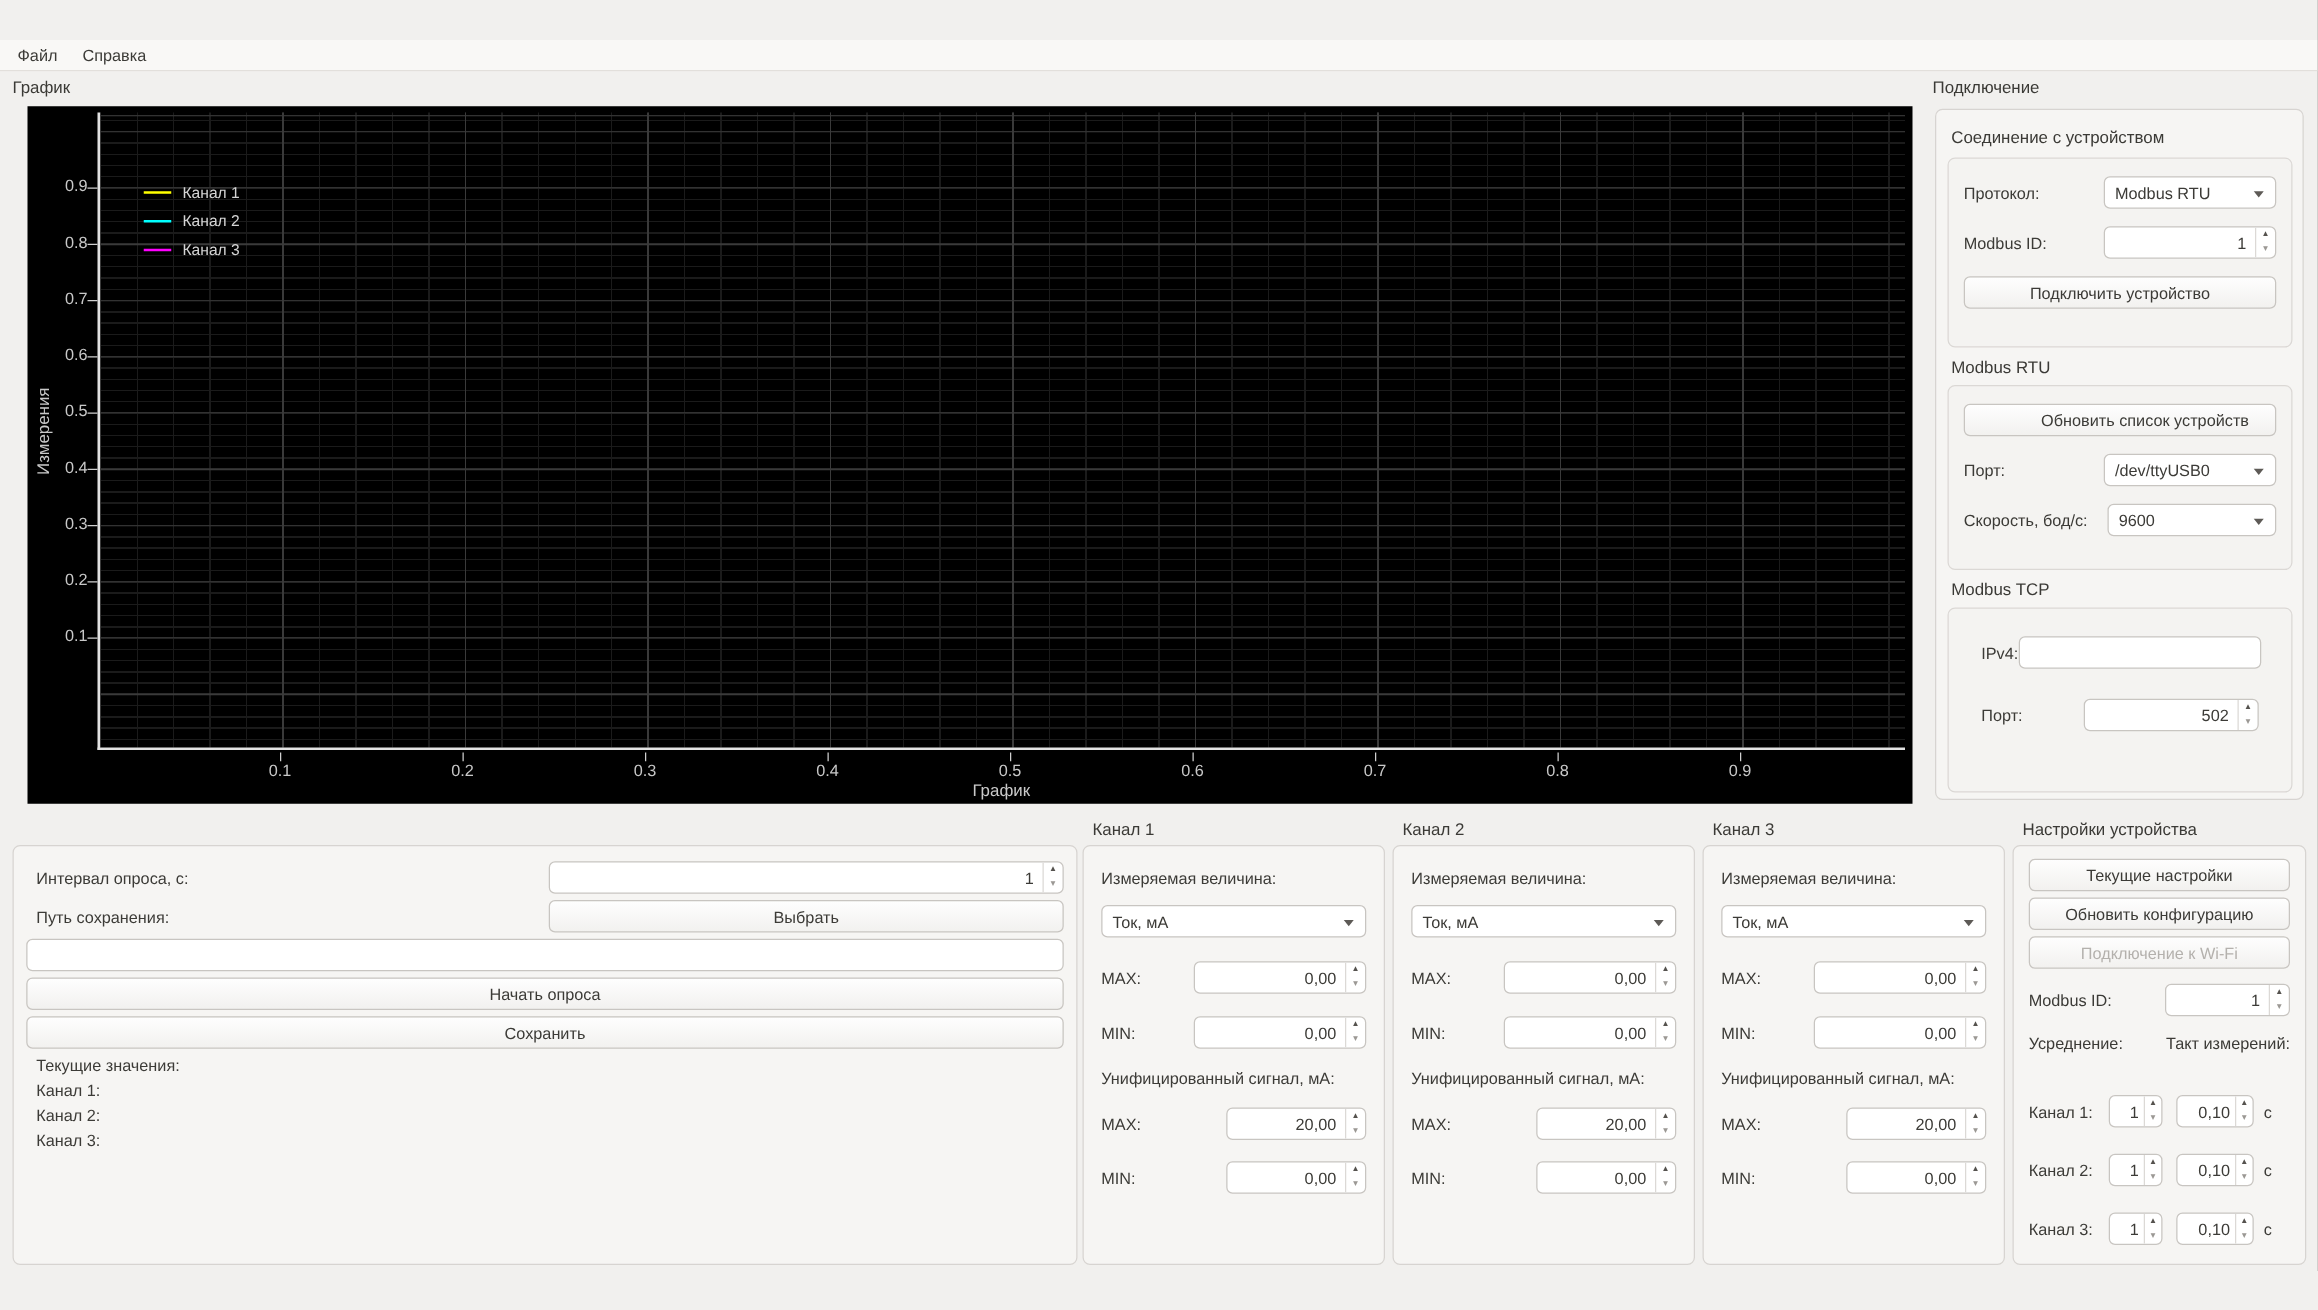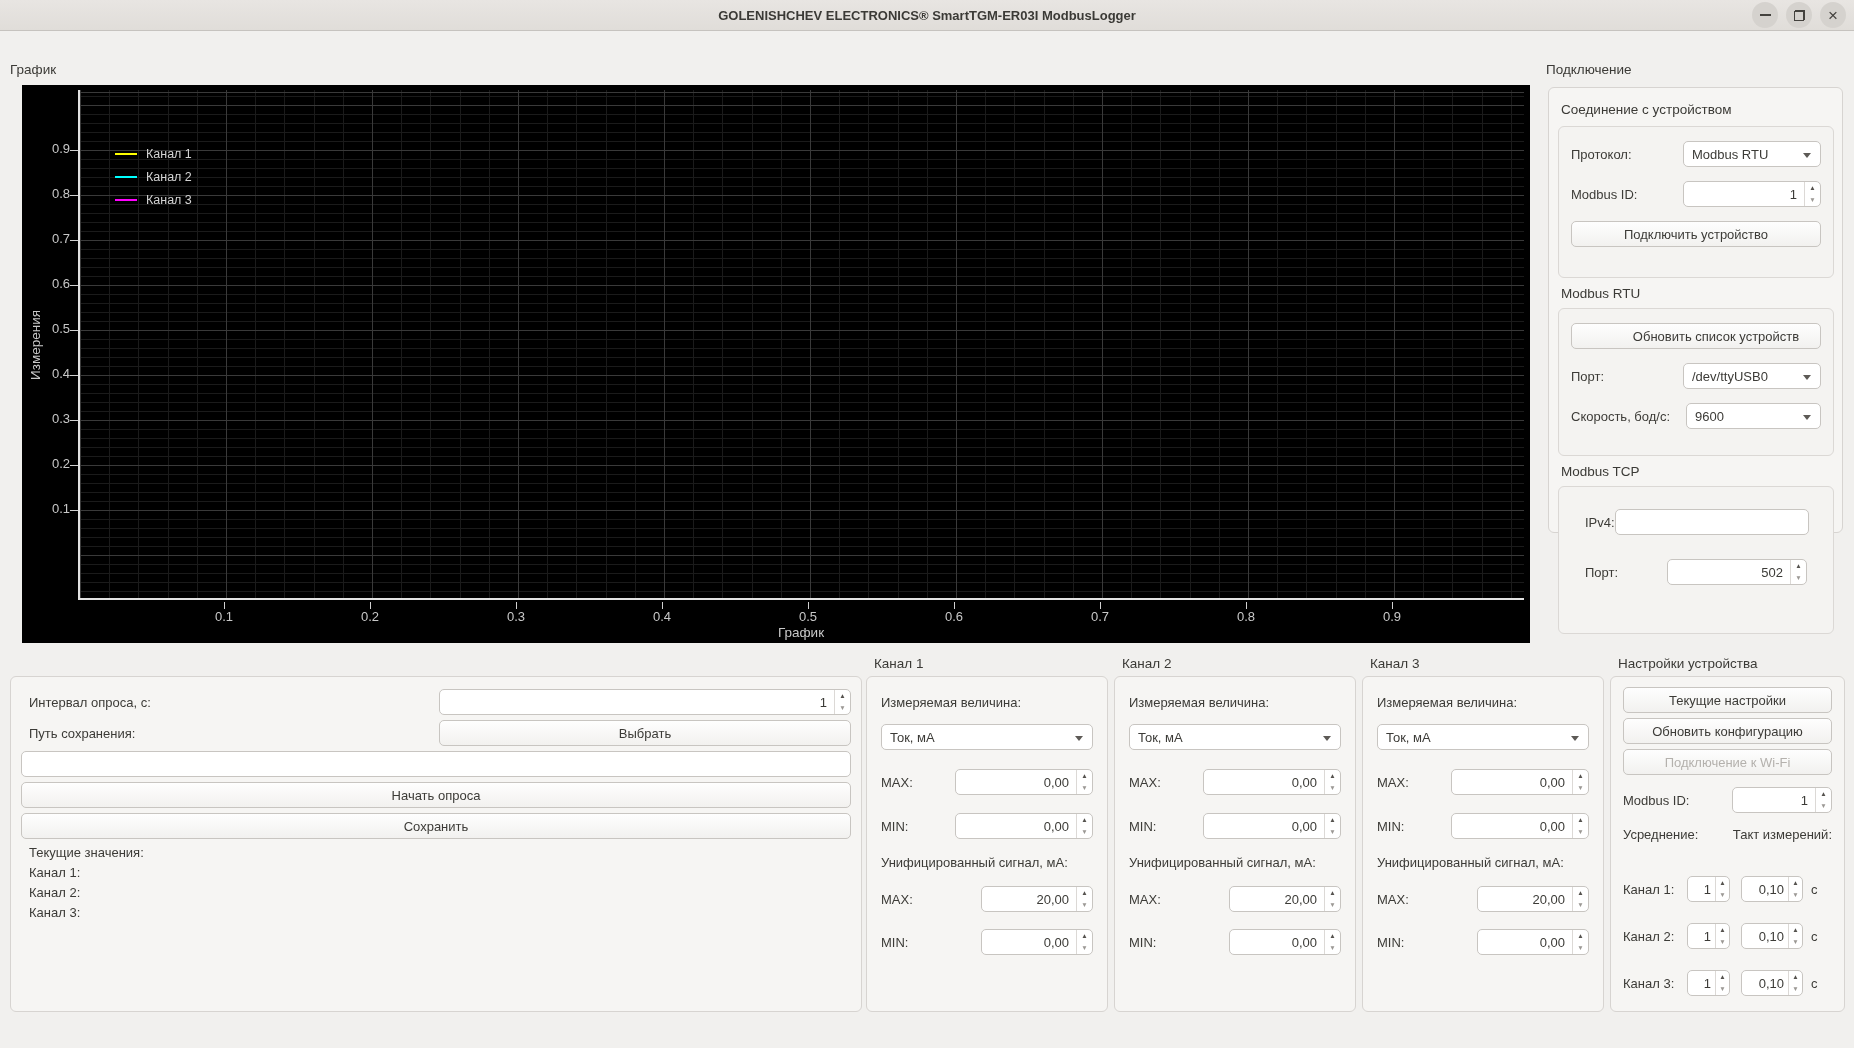--- a/index.html
+++ b/index.html
@@ -122,35 +122,25 @@
   .legend-text{ color:#d4d4d4; font-size:12.5px; }
   
   .m-row{ height:26px; margin-bottom:5px; }
   .val-lines .lbl{ display:block; }
 </style>
 </head>
 <body>
 
 <div class="app">
 
-  <div class="titlebar">
-    <div class="title">GOLENISHCHEV ELECTRONICS® SmartTGM-ER03I ModbusLogger</div>
-    <div class="win-controls">
-      <div class="wbtn">
-          <span class="ic-min"></span>
-        </div>
-      <div class="wbtn">
-          <span class="ic-restore"></span>
-        </div>
-      <div class="wbtn">
-          <span class="ic-close">×</span>
-        </div>
-    </div>
-  </div>
-
+
+  <div class="menubar">
+    <div class="menu-item">Файл</div>
+    <div class="menu-item">Справка</div>
+  </div>
 
   <span class="glabel" style="left:10px; top:62px;">График</span>
 
   <div class="chart">
     <div class="plot-area"></div>
     <div>
         <span class="ytick" style="top: 56px;">0.9</span>
         <i class="ytickmark" style="top: 65px;"></i>
         <span class="ytick" style="top: 101px;">0.8</span>
         <i class="ytickmark" style="top: 110px;"></i>
@@ -201,21 +191,21 @@
           <span class="legend-text">Канал 2</span>
         </div>
         <div class="legend-row">
           <span class="legend-line" style="border-top-color: rgb(255, 0, 255);"></span>
           <span class="legend-text">Канал 3</span>
         </div>
       </div>
   </div>
 
   <span class="glabel" style="left:1546px; top:62px;">Подключение</span>
-  <div class="gbox" style="left:1548px; top:87px; width:295px; height:446px;">
+  <div class="gbox" style="left:1548px; top:87px; width:295px; height:553px;">
 
     <span class="sub-label" style="left:12px; top:14px;">Соединение с устройством</span>
     <div class="inner-box" style="left:9px; top:38px; width:276px; height:152px; padding:14px 12px;">
       <div class="frow" style="margin-bottom:14px;">
         <span class="lbl">Протокол:</span>
         <div class="sel" style="width:138px;">Modbus RTU</div>
       </div>
       <div class="frow" style="margin-bottom:14px;">
         <span class="lbl">Modbus ID:</span>
         <div class="spin" style="width:138px;">

